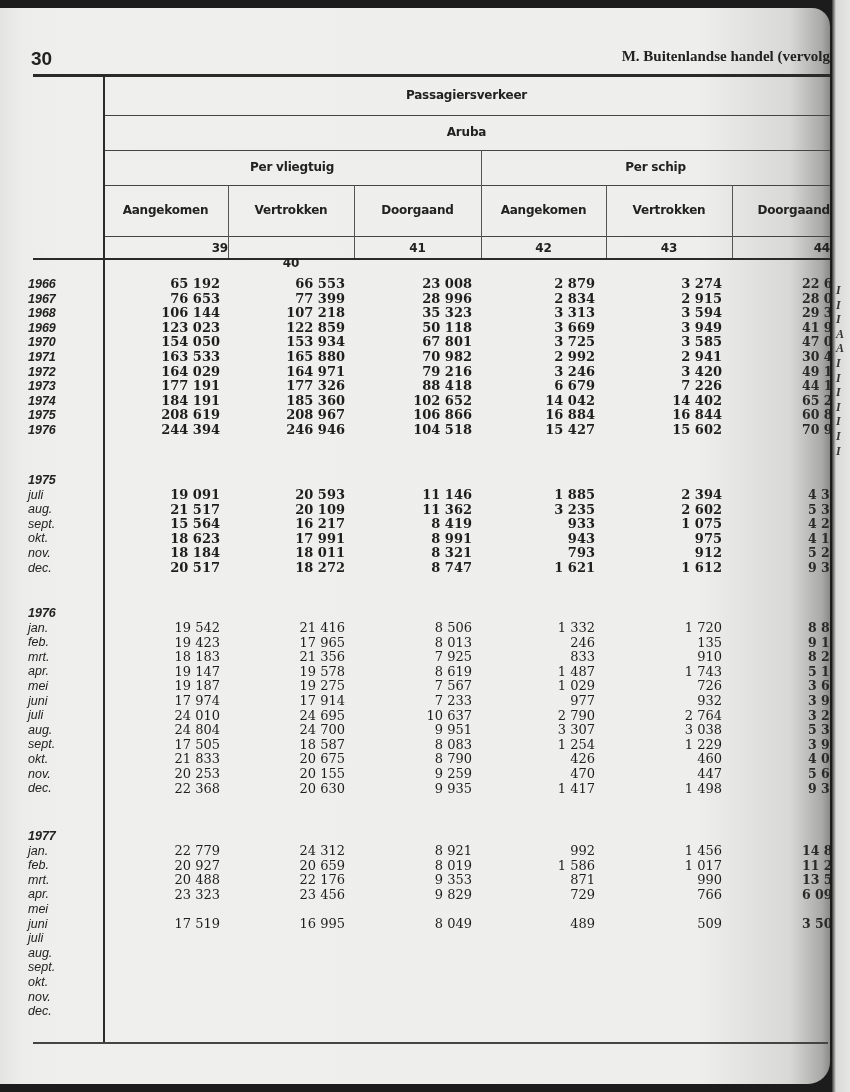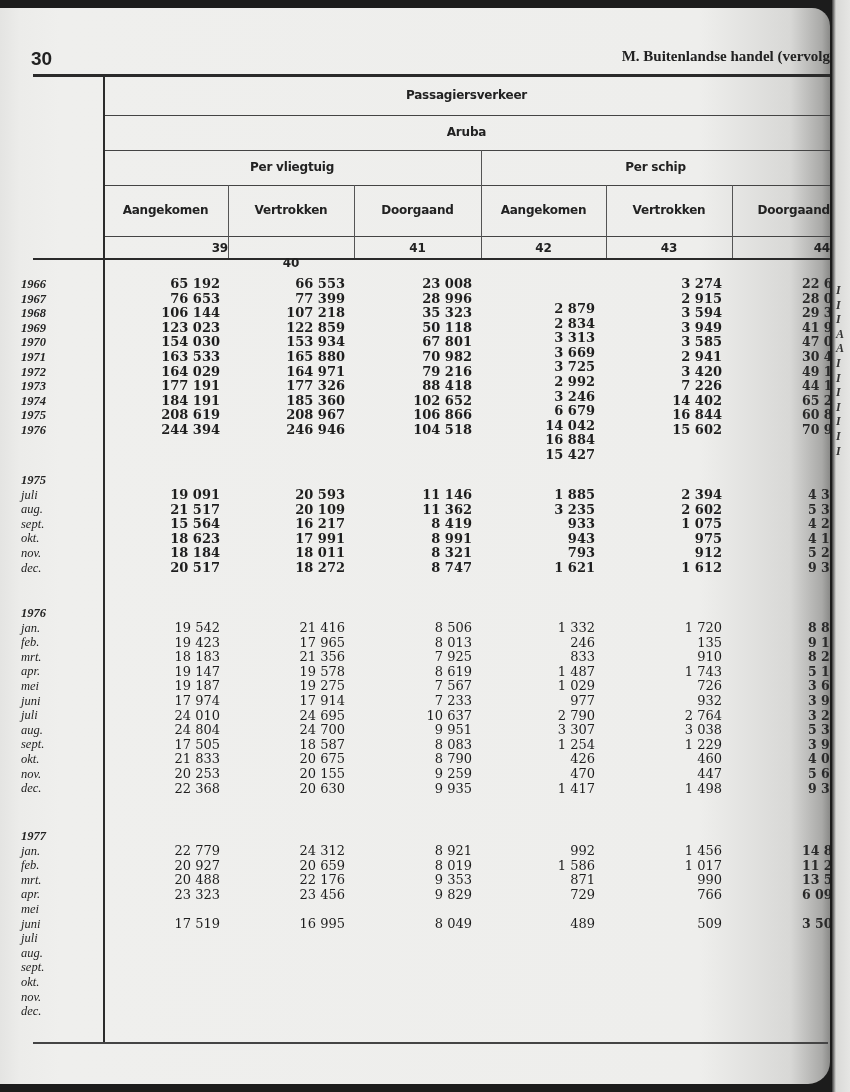--- a/index.html
+++ b/index.html
@@ -33,21 +33,21 @@
   .rule-thick { position: absolute; height: 3px; background: #2a2a2a; }
   .rule-thin { position: absolute; height: 1px; background: #444; }
   .vline { position: absolute; width: 1px; background: #555; }
   .vline-bold { position: absolute; width: 2px; background: #2b2b2b; }
   .hdr {
     position: absolute; font-family: "DejaVu Sans", sans-serif; font-size: 12px;
     color: #222; text-align: center; font-weight: bold; letter-spacing: -0.2px;
   }
   .col-num { font-size: 12px; }
   .label-col {
-    position: absolute; left: 21px; width: 62px; font-family: Liberation Serif, serif;
+    position: absolute; left: 28px; width: 62px; font-family: Liberation Sans, sans-serif;
     font-style: italic; font-weight: bold; font-size: 12.5px; color: #222; line-height: 14.6px;
   }
   .label-col .cell { height: 14.6px; white-space: nowrap; }
   .label-col.months { font-weight: normal; }
   .label-col.months .yr { font-weight: normal; }
   .num-col {
     position: absolute; font-family: "DejaVu Serif", serif; font-size: 13px; color: #1e1e1e;
     text-align: right; line-height: 14.6px;
   }
   .num-col .cell { height: 14.6px; white-space: nowrap; }
@@ -106,21 +106,21 @@
       <div class="cell">1973</div>
       <div class="cell">1974</div>
       <div class="cell">1975</div>
       <div class="cell">1976</div>
     </div>
   <div class="num-col bold" style="left:150px; top:269px; width:70px;" id="annual-c39">
       <div class="cell">65 192</div>
       <div class="cell">76 653</div>
       <div class="cell">106 144</div>
       <div class="cell">123 023</div>
-      <div class="cell">154 030</div>
+      <div class="cell">154 050</div>
       <div class="cell">163 533</div>
       <div class="cell">164 029</div>
       <div class="cell">177 191</div>
       <div class="cell">184 191</div>
       <div class="cell">208 619</div>
       <div class="cell">244 394</div>
     </div>
   <div class="num-col bold" style="left:273px; top:269px; width:72px;" id="annual-c40">
       <div class="cell">66 553</div>
       <div class="cell">77 399</div>
@@ -140,21 +140,21 @@
       <div class="cell">35 323</div>
       <div class="cell">50 118</div>
       <div class="cell">67 801</div>
       <div class="cell">70 982</div>
       <div class="cell">79 216</div>
       <div class="cell">88 418</div>
       <div class="cell">102 652</div>
       <div class="cell">106 866</div>
       <div class="cell">104 518</div>
     </div>
-  <div class="num-col bold" style="left:525px; top:269px; width:70px;margin-top:25px;" id="annual-c42">
+  <div class="num-col bold" style="left:525px; top:269px; width:70px;" id="annual-c42">
       <div class="cell">2 879</div>
       <div class="cell">2 834</div>
       <div class="cell">3 313</div>
       <div class="cell">3 669</div>
       <div class="cell">3 725</div>
       <div class="cell">2 992</div>
       <div class="cell">3 246</div>
       <div class="cell">6 679</div>
       <div class="cell">14 042</div>
       <div class="cell">16 884</div>

